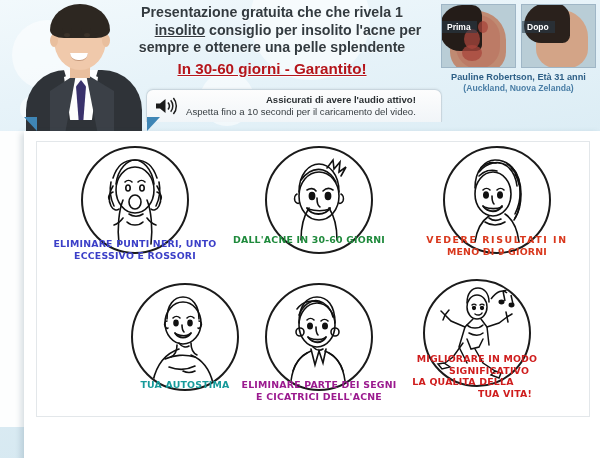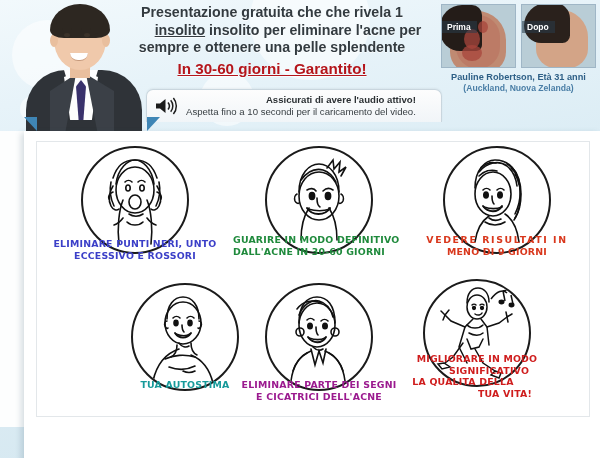--- a/index.html
+++ b/index.html
@@ -183,21 +183,21 @@
       <div class="ph-mouth"></div>
     </div>
     <div class="ribbon-tail-l"></div>
     <div class="ribbon-tail-r"></div>
     <div class="name-ribbon">
       <span>Mike Walden</span>
     </div>
 
     <div class="headline">
       <span>Presentazione gratuita che che rivela 1</span><br>
-      <u>insolito</u><span> insolito per eliminare l'acne per</span><br>
+      <u>insolito</u><span> consiglio per insolito l'acne per</span><br>
       <span>sempre e ottenere una pelle splendente</span>
       <span class="headline-red">In 30-60 giorni - Garantito!</span>
     </div>
 
     <div class="audio-note">
       <span class="spk">
         <svg width="24" height="18" viewBox="0 0 24 18">
           <path d="M1 6.5h4L10.5 2v14L5 11.5H1z" fill="#1c1c1c"></path>
           <path d="M13 5.5a5.5 5.5 0 0 1 0 7" stroke="#1c1c1c" stroke-width="1.5" fill="none"></path>
           <path d="M15.7 3.2a9 9 0 0 1 0 11.6" stroke="#1c1c1c" stroke-width="1.5" fill="none"></path>
@@ -283,21 +283,20 @@
                 <ellipse cx="45" cy="48" rx="2.6" ry="3.4" fill="#111"></ellipse>
                 <ellipse cx="61" cy="48" rx="2.6" ry="3.4" fill="#111"></ellipse>
                 <path d="M50 50c0 5 1 8 3 9"></path>
                 <path d="M40 60c5 8 18 8 23 0" stroke-width="2"></path>
                 <path d="M41 61c7 2 16 2 22 0"></path>
                 <path d="M30 46c-2 1-3 4-2 7 1 2 3 3 4 2M74 46c2 1 3 4 2 7-1 2-3 3-4 2"></path>
               </g>
             </svg>
           </div>
           <div class="cap c2">
-            <span class="w">GUARIRE IN MODO DEFINITIVO</span>
             <span class="w">DALL'ACNE IN 30-60 GIORNI</span>
           </div>
         </div>
 
         <div class="cell" style="left:368px;top:0;">
           <div class="circ">
             <svg width="104" height="104" viewBox="0 0 104 104">
               <g fill="none" stroke="#111" stroke-width="1.6" stroke-linecap="round">
                 <path d="M30 94c2-14 8-22 14-26"></path>
                 <path d="M74 94c-2-16-8-24-14-28"></path>

